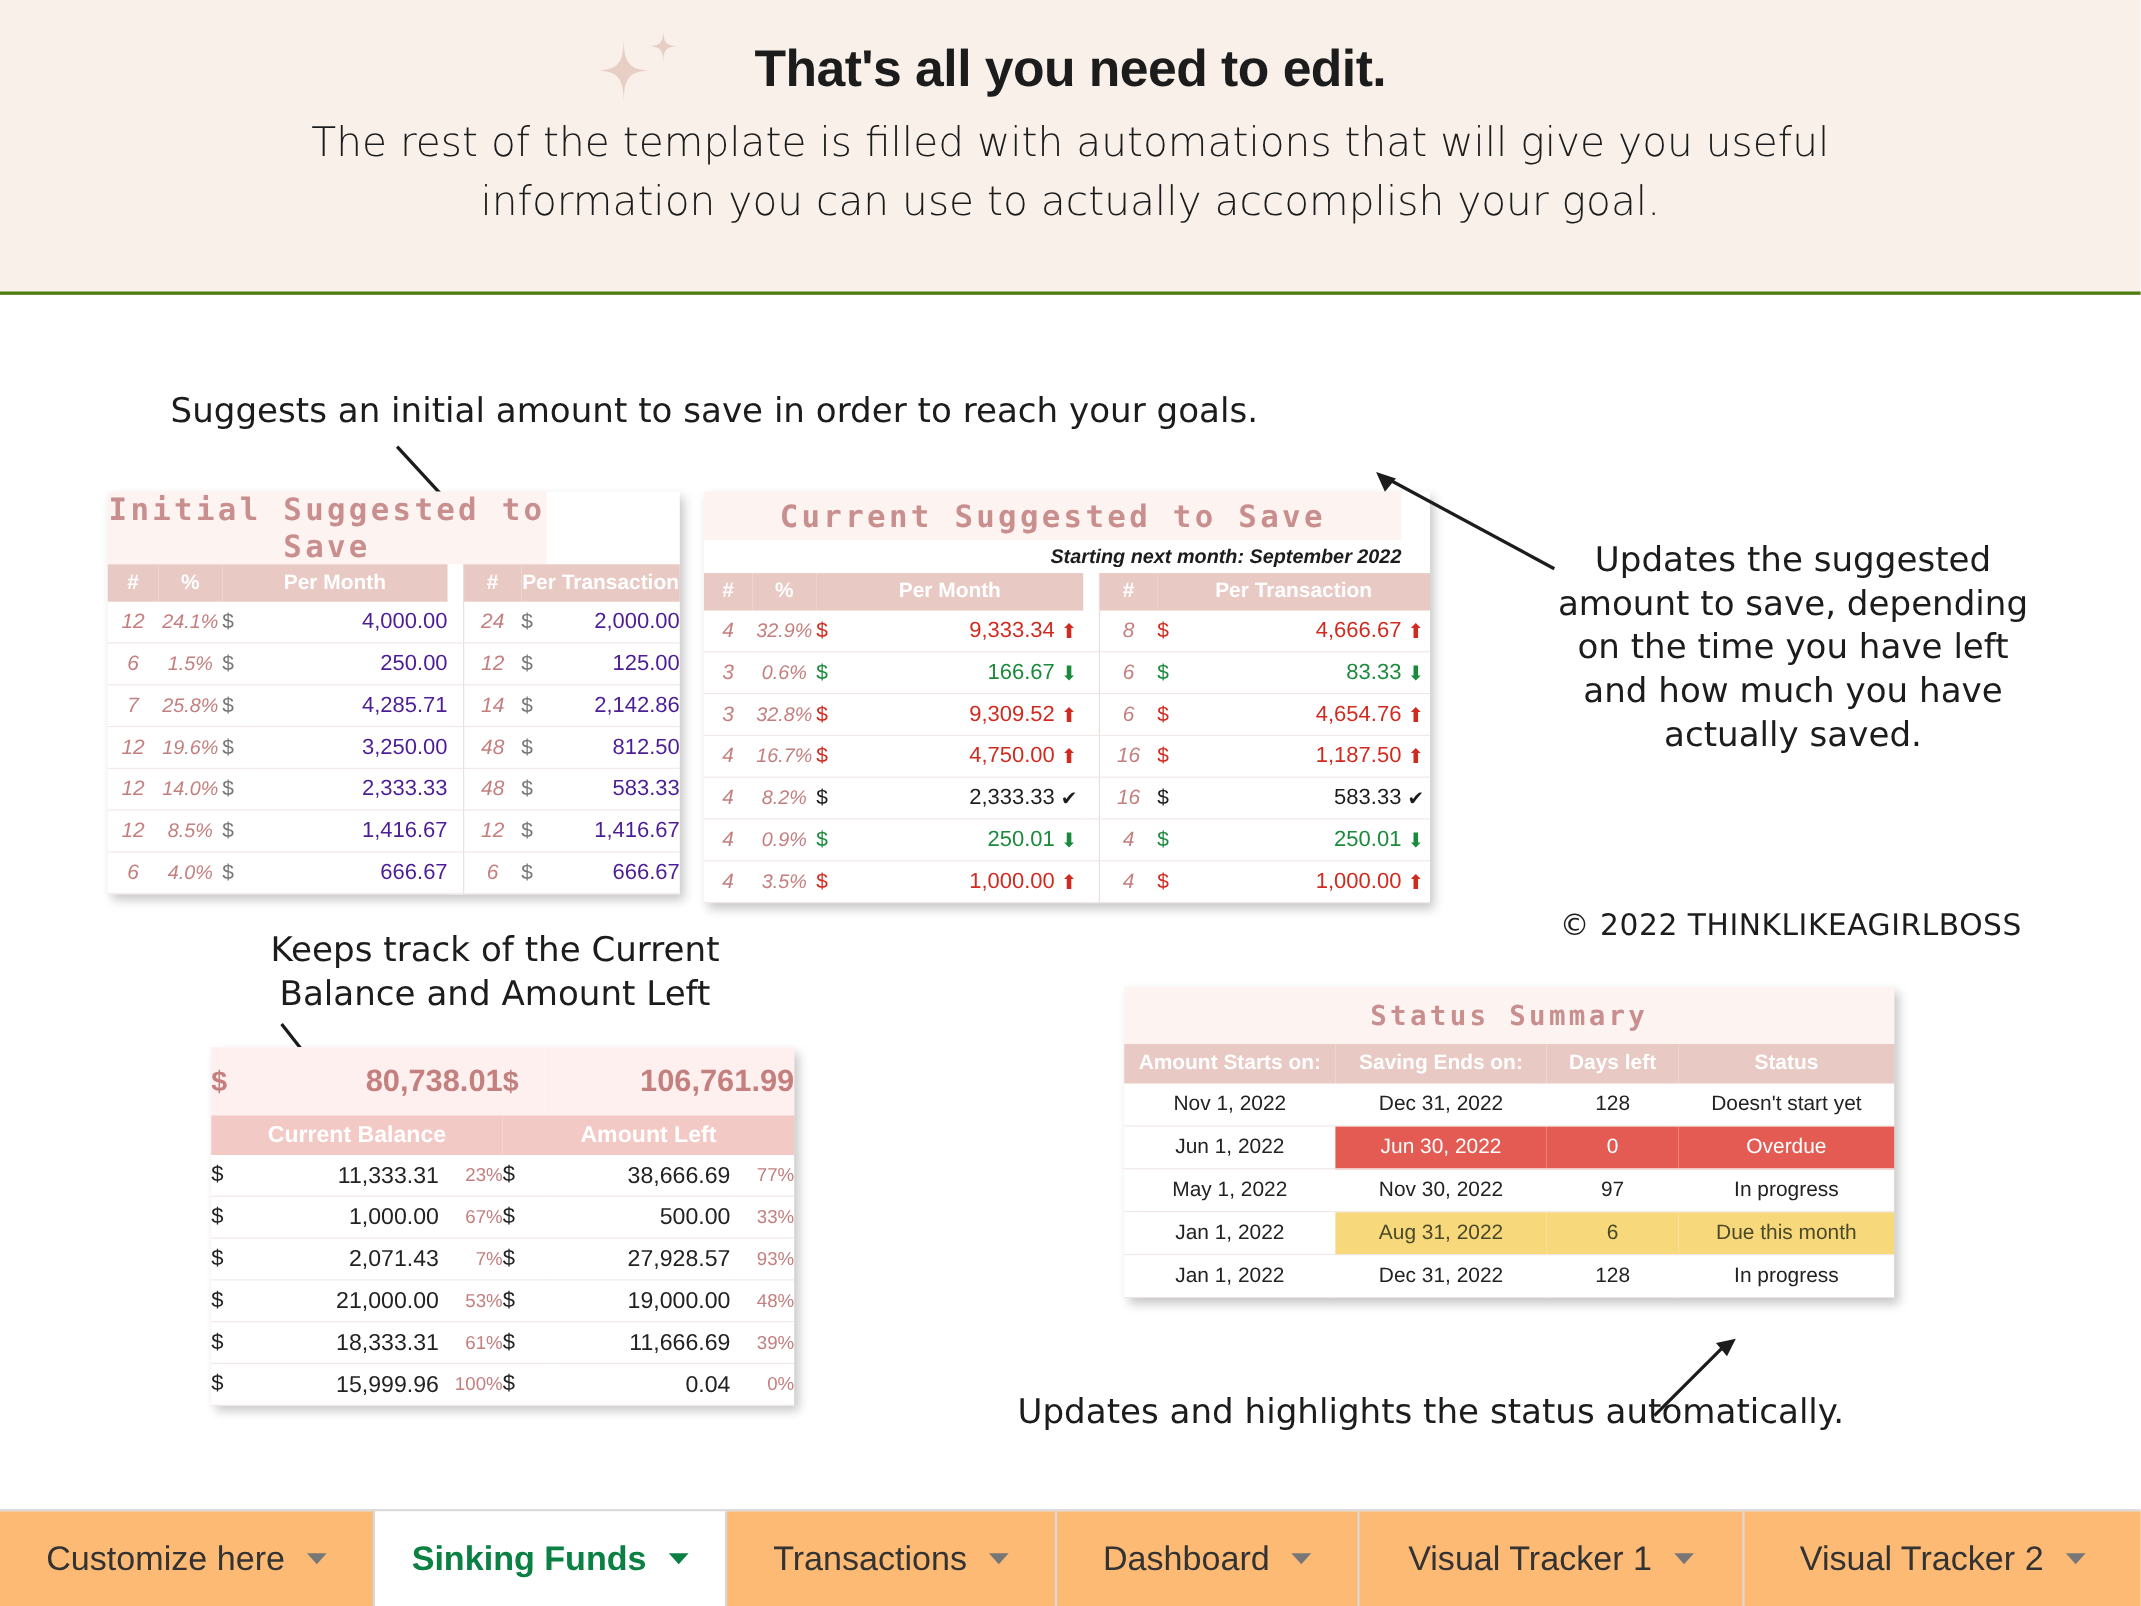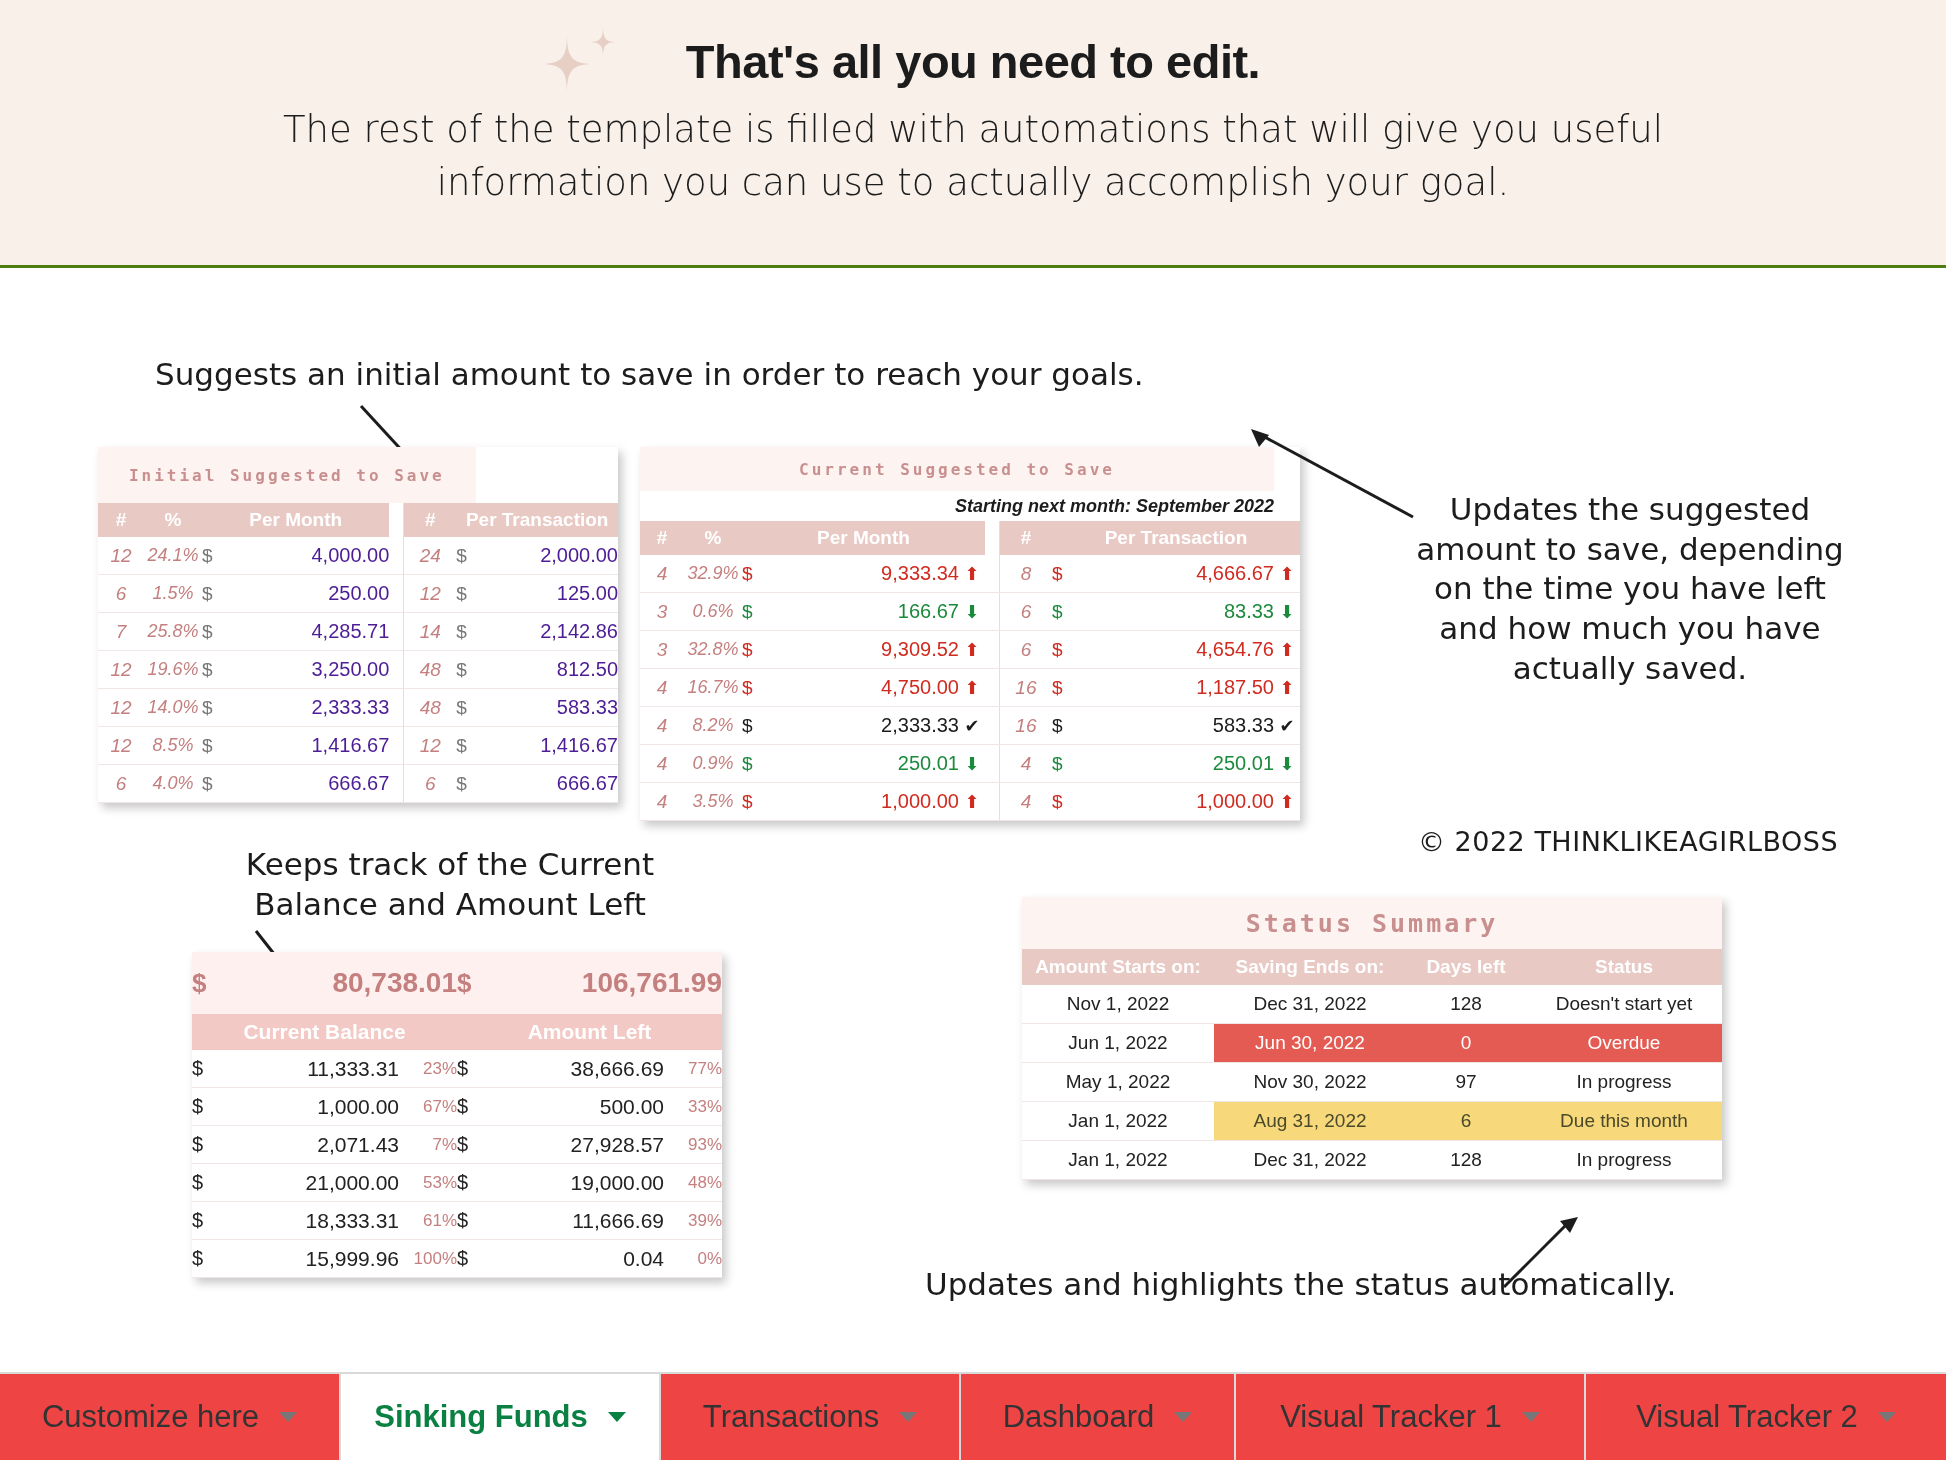--- a/index.html
+++ b/index.html
@@ -42,21 +42,21 @@
   
   .card{
     position:absolute;background:#ffffff;
     box-shadow:4px 5px 9px rgba(0,0,0,0.22);
   }
   table.sheet{border-collapse:collapse;width:100%;font-size:19px;}
   table.sheet td,table.sheet th{padding:0;}
   
   .tbl-title{
     font-family:"DejaVu Sans Mono", monospace;
-    color:#c98f8f;font-size:16px;letter-spacing:3px;text-align:center;
+    color:#c98f8f;font-size:28px;letter-spacing:3px;text-align:center;
     background:#fdf4f1;font-weight:bold;
   }
   .hdr{
     background:#e8c9c4;color:#ffffff;font-size:19px;text-align:center;
     height:34px;font-family:"Liberation Sans",sans-serif;
   }
   .cellnum{color:#c47f7f;font-style:italic;text-align:center;font-size:19px;}
   .cellpct{color:#c47f7f;font-style:italic;text-align:center;font-size:18px;}
   .dollar{color:#777;text-align:left;padding-left:10px;font-size:19px;}
   .amt{text-align:right;padding-right:12px;font-size:20px;color:#4c1d95;}
@@ -88,21 +88,21 @@
   .st-over{background:#e35b52;color:#ffffff;}
   .st-due{background:#f7d87a;color:#4a4a2a;}
   
   .tabbar{
     position:absolute;left:0;bottom:0;width:1946px;height:86px;
     background:#f2f2f2;border-top:2px solid #d9d9d9;
   }
   .tab{
     position:absolute;top:0;height:86px;display:flex;align-items:center;
     justify-content:center;gap:20px;
-    font-size:31px;color:#333;background:#ef4444;
+    font-size:31px;color:#333;background:#fdba74;
     border-right:2px solid #d9d9d9;
     box-sizing:border-box;
   }
   .tab.active{background:#ffffff;color:#0a8043;font-weight:bold;}
   .caret{width:0;height:0;border-left:9px solid transparent;border-right:9px solid transparent;border-top:10px solid #777;}
   .tab.active .caret{border-top-color:#0a8043;}
   .copyright{
     position:absolute;font-size:27px;color:#1c1c1c;letter-spacing:0.5px;
     font-family:"DejaVu Sans", sans-serif;
   }

